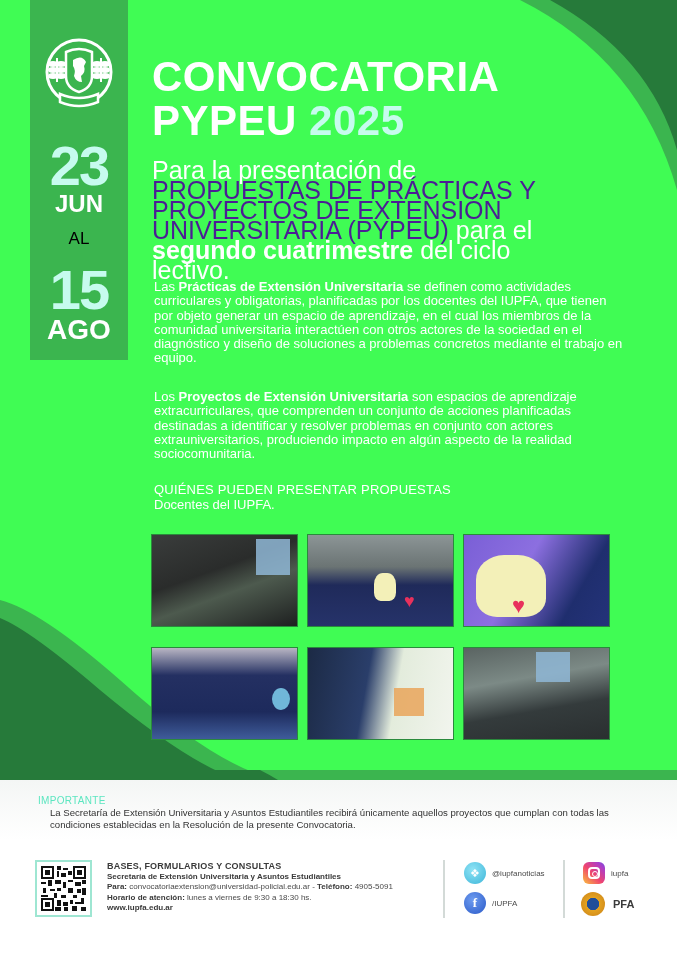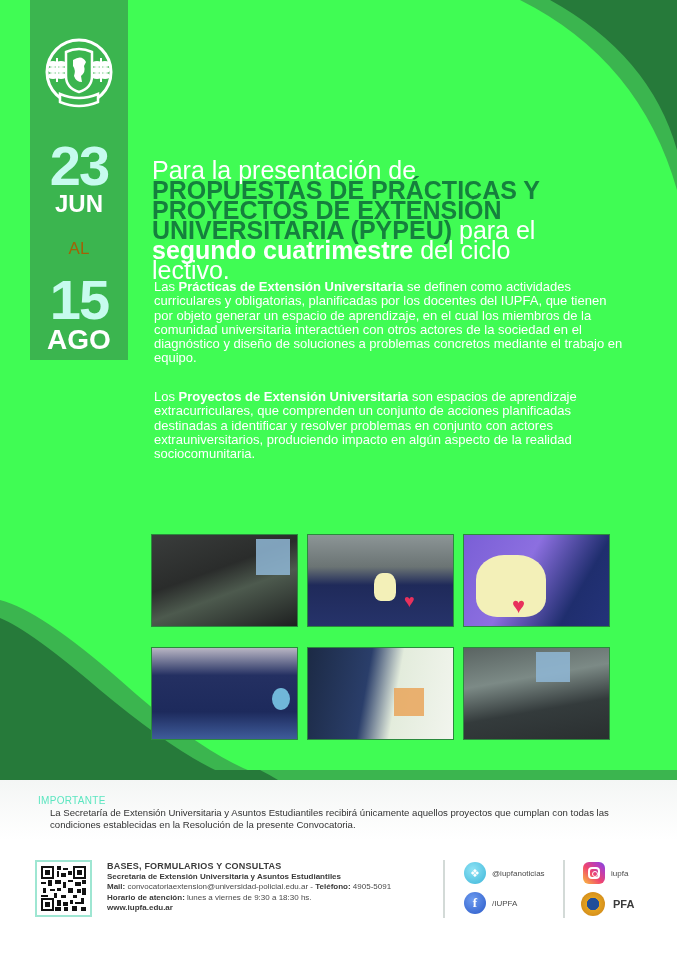--- a/index.html
+++ b/index.html
@@ -8,28 +8,28 @@
 
   .poster { position: absolute; left: 0; top: 0; width: 677px; height: 780px; background: #40fc54; overflow: hidden; }
   .poster svg.bg { position: absolute; left: 0; top: 0; width: 677px; height: 780px; }
 
   .date-strip { position: absolute; left: 30px; top: 0; width: 98px; height: 360px; background: #3bb54f; }
   .logo { position: absolute; left: 40px; top: 36px; width: 78px; height: 78px; }
 
   .date-block { position: absolute; left: 30px; top: 140px; width: 98px; text-align: center; color: #ffffff; }
   .date-num { font-size: 56px; font-weight: bold; line-height: 52px; color: #c6fbee; letter-spacing: -2px; }
   .date-month { font-size: 24px; font-weight: bold; line-height: 24px; color: #ffffff; }
-  .date-al { font-size: 17px; line-height: 22px; margin: 22px 0 14px; color: #a16207; }
+  .date-al { font-size: 17px; line-height: 22px; margin: 12px 0 14px; color: #000000; }
   .date-month.big { font-size: 28px; line-height: 28px; }
 
   .title { position: absolute; left: 152px; top: 55px; color: #ffffff; font-weight: bold; font-size: 42px; line-height: 44px; letter-spacing: 0.5px; }
   .title .year { color: #c6fbee; }
 
   .intro { position: absolute; left: 152px; top: 160px; width: 440px; color: #ffffff; font-size: 25px; line-height: 20px; }
-  .intro .hl { color: #15803d; font-weight: bold; }
+  .intro .hl { color: #4c1d95; font-weight: normal; }
   .intro b { font-weight: bold; color: #ffffff; }
 
   .para { position: absolute; left: 154px; width: 470px; color: #ffffff; font-size: 13px; line-height: 14.3px; }
   .para b { font-weight: bold; }
   .para1 { top: 280px; }
   .para2 { top: 390px; }
   .who { position: absolute; left: 154px; top: 482px; color: #ffffff; font-size: 13px; line-height: 15px; }
   .who .h { font-weight: normal; letter-spacing: 0.2px; }
 
   .photos { position: absolute; left: 151px; top: 534px; width: 462px; height: 210px; }
@@ -116,34 +116,45 @@
   </svg>
 
   <div class="date-block">
     <div class="date-num">23</div>
     <div class="date-month">JUN</div>
     <div class="date-al">AL</div>
     <div class="date-num">15</div>
     <div class="date-month big">AGO</div>
   </div>
 
+  <div class="title">
+    <div>CONVOCATORIA</div>
+    <div>
+      <span>PYPEU</span>
+      <span class="year">2025</span>
+    </div>
+  </div>
 
   <div class="intro">
     <span>Para la presentación de</span><br>
     <span class="hl">PROPUESTAS DE PRÁCTICAS Y PROYECTOS DE EXTENSIÓN UNIVERSITARIA (PYPEU)</span><span> para el </span><b>segundo cuatrimestre</b><span> del ciclo lectivo.</span>
   </div>
 
   <div class="para para1">
     <span>Las </span><b>Prácticas de Extensión Universitaria</b><span> se definen como actividades curriculares y obligatorias, planificadas por los docentes del IUPFA, que tienen por objeto generar un espacio de aprendizaje, en el cual los miembros de la comunidad universitaria interactúen con otros actores de la sociedad en el diagnóstico y diseño de soluciones a problemas concretos mediante el trabajo en equipo.</span>
   </div>
 
   <div class="para para2">
     <span>Los </span><b>Proyectos de Extensión Universitaria</b><span> son espacios de aprendizaje extracurriculares, que comprenden un conjunto de acciones planificadas destinadas a identificar y resolver problemas en conjunto con  actores extrauniversitarios, produciendo impacto en algún aspecto de la realidad sociocomunitaria.</span>
   </div>
 
+  <div class="who">
+    <div class="h">QUIÉNES PUEDEN PRESENTAR PROPUESTAS</div>
+    <div>Docentes del IUPFA.</div>
+  </div>
 
   <div class="photos">
     <div class="photo p1">
       <div class="screen" style="left:104px;top:4px;width:34px;height:36px;"></div>
     </div>
     <div class="photo p2">
       <div class="glove" style="left:66px;top:38px;width:22px;height:28px;"></div>
       <div class="heart" style="left:96px;top:56px;">♥</div>
     </div>
     <div class="photo p3">
@@ -212,21 +223,21 @@
         <rect x="17" y="22" width="3" height="3"></rect>
         <rect x="22" y="23" width="3" height="2"></rect>
     </g>
   </svg>
 </div>
 
 <div class="contact">
   <div class="t1">BASES, FORMULARIOS Y CONSULTAS</div>
   <div class="t2">Secretaría de Extensión Universitaria y Asuntos Estudiantiles</div>
   <div>
-    <b>Mail:</b><span> convocatoriaextension@universidad-policial.edu.ar - </span><b>Teléfono:</b><span> 4905-5091</span>
+    <b>Para:</b><span> convocatoriaextension@universidad-policial.edu.ar - </span><b>Teléfono:</b><span> 4905-5091</span>
   </div>
   <div>
     <b>Horario de atención:</b><span> lunes a viernes de 9:30 a 18:30 hs.</span>
   </div>
   <div class="web">www.iupfa.edu.ar</div>
 </div>
 
 <div class="vsep" style="left:443px;"></div>
 <div class="vsep" style="left:563px;"></div>
 

